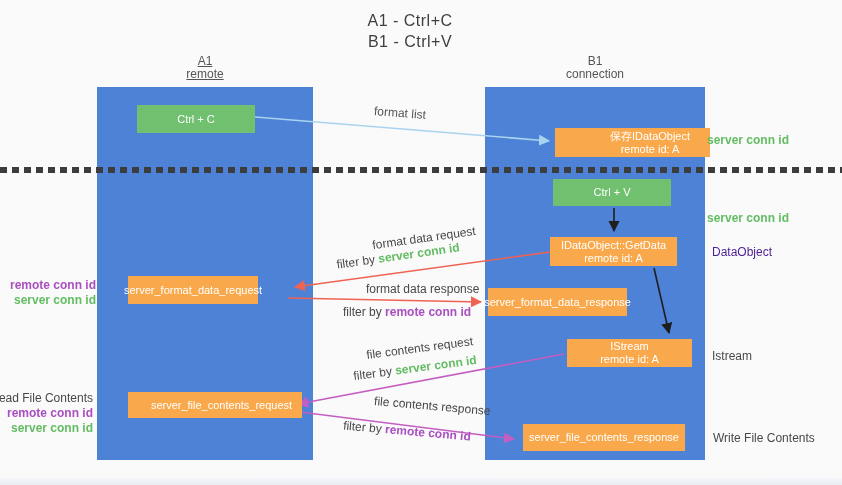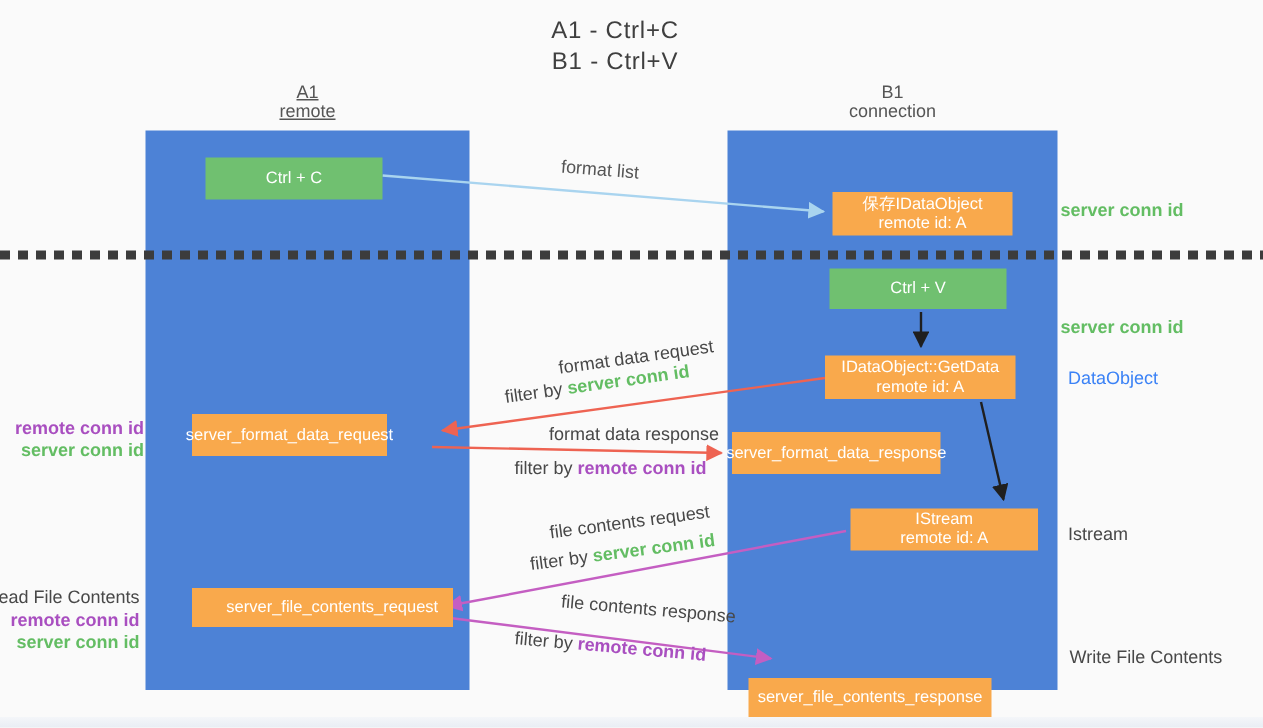--- a/index.html
+++ b/index.html
@@ -84,21 +84,21 @@
     <line x1="288" y1="298" x2="481" y2="302" stroke="#ee6352" stroke-width="1.6" marker-end="url(#mred)"></line>
     <line x1="654" y1="268" x2="669" y2="333" stroke="#1f1f1f" stroke-width="1.6" marker-end="url(#mblack)"></line>
     <line x1="564" y1="354" x2="298" y2="404" stroke="#c45ec2" stroke-width="1.6" marker-end="url(#mmag)"></line>
     <line x1="292" y1="411" x2="514" y2="439" stroke="#c45ec2" stroke-width="1.6" marker-end="url(#mmag)"></line>
   </svg>
 
   <div class="node green" style="left:137px; top:105px; width:118px; height:28px;">
     <span>Ctrl + C</span>
   </div>
 
-  <div class="node orange" style="left:555px; top:128px; width:120px; height:29px;">
+  <div class="node orange" style="left:555px; top:128px; width:120px; height:29px;padding-left:35px;">
     <span>保存IDataObject</span>
     <span>remote id: A</span>
   </div>
 
   <div class="node green" style="left:553px; top:179px; width:118px; height:27px;">
     <span>Ctrl + V</span>
   </div>
 
   <div class="node orange" style="left:550px; top:237px; width:127px; height:29px;">
     <span>IDataObject::GetData</span>
@@ -115,21 +115,21 @@
 
   <div class="node orange" style="left:567px; top:339px; width:125px; height:28px;">
     <span>IStream</span>
     <span>remote id: A</span>
   </div>
 
   <div class="node orange" style="left:128px; top:392px; width:161px; height:26px;padding-left:13px;">
     <span>server_file_contents_request</span>
   </div>
 
-  <div class="node orange" style="left:499px; top:424px; width:162px; height:27px;margin-top:28px;">
+  <div class="node orange" style="left:523px; top:424px; width:162px; height:27px;">
     <span>server_file_contents_response</span>
   </div>
 
   <div class="arrow-label" style="left:374px; top:106px; transform:rotate(4.5deg); color:#555;">format list</div>
 
   <div class="arrow-label" style="left:372px; top:231px; transform:rotate(-8deg);">format data request</div>
   <div class="arrow-label" style="left:336px; top:249px; transform:rotate(-8deg);">
     <span class="dark-text">filter by</span> <span class="green-text">server conn id</span>
   </div>
 
@@ -143,21 +143,21 @@
     <span class="dark-text">filter by</span> <span class="green-text">server conn id</span>
   </div>
 
   <div class="arrow-label" style="left:374px; top:399px; transform:rotate(5deg);">file contents response</div>
   <div class="arrow-label" style="left:343px; top:424px; transform:rotate(5deg);">
     <span class="dark-text">filter by</span> <span class="purple-text">remote conn id</span>
   </div>
 
   <div class="side-label green-text" style="left:707px; top:133px;">server conn id</div>
   <div class="side-label green-text" style="left:707px; top:211px;">server conn id</div>
-  <div class="side-label" style="left:712px; top:245px; color:#3b82f6;">DataObject</div>
+  <div class="side-label" style="left:712px; top:245px; color:#4c1d95;">DataObject</div>
   <div class="side-label" style="left:712px; top:349px; color:#484848;">Istream</div>
   <div class="side-label" style="left:713px; top:431px; color:#484848;">Write File Contents</div>
 
   <div class="left-block" style="right:746px; top:278px;">
     <div class="purple-text">remote conn id</div>
     <div class="green-text">server conn id</div>
   </div>
   <div class="left-block" style="right:749px; top:391px;">
     <div style="color:#484848;">Read File Contents</div>
     <div class="purple-text">remote conn id</div>

